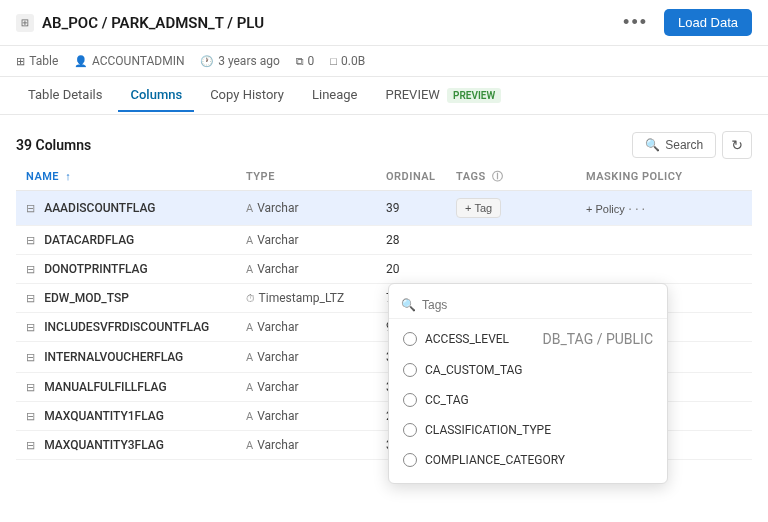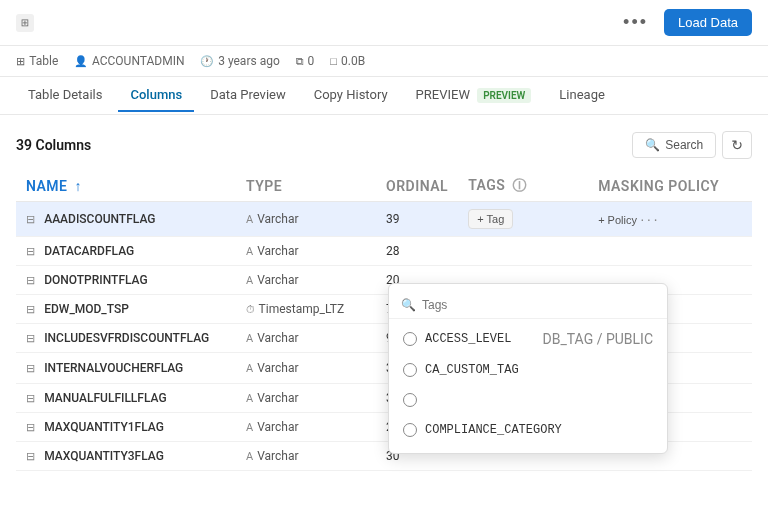--- a/index.html
+++ b/index.html
@@ -122,21 +122,21 @@
 
     
     .content {
       padding: 16px;
       position: relative;
     }
     .columns-header {
       display: flex;
       justify-content: space-between;
       align-items: center;
-      margin-bottom: 12px;
+      margin-bottom: 4px;
     }
     .columns-title {
       font-size: 14px;
       font-weight: 600;
       color: #1a1a1a;
     }
     .search-btn {
       display: flex;
       align-items: center;
       gap: 5px;
@@ -161,21 +161,21 @@
     
     .data-table {
       width: 100%;
       border-collapse: collapse;
     }
     .data-table thead tr {
       border-bottom: 1px solid #e8e8e8;
     }
     .data-table th {
       text-align: left;
-      font-size: 14px;
+      font-size: 11px;
       font-weight: 600;
       color: #888;
       padding: 6px 10px;
       text-transform: uppercase;
       letter-spacing: 0.5px;
     }
     .data-table th.name-col {
       color: #1976d2;
     }
     .sort-arrow {
@@ -273,21 +273,20 @@
       justify-content: space-between;
       padding: 8px 14px;
       font-size: 12px;
       color: #333;
       cursor: pointer;
     }
     .dropdown-item-left {
       display: flex;
       align-items: center;
       gap: 8px;
-      font-family: Liberation Mono, monospace;
     }
     .tag-icon {
       width: 14px;
       height: 14px;
       border-radius: 50%;
       border: 1px solid #888;
       display: inline-block;
     }
     .dropdown-badge {
       font-size: 14px;
@@ -298,20 +297,21 @@
       align-items: center;
       font-weight: 500;
     }
   </style>
 </head>
 <body>
 
 <div class="header">
   <div class="header-left">
     <div class="header-icon">⊞</div>
+    <span class="header-title">AB_POC / PARK_ADMSN_T / PLU</span>
   </div>
   <div class="header-right">
     <button class="more-btn">•••</button>
     <button class="load-data-btn">Load Data</button>
   </div>
 </div>
 
 <div class="meta-bar">
   <div class="meta-item">
     <span class="meta-icon">⊞</span>
@@ -331,27 +331,26 @@
   </div>
   <div class="meta-item">
     <span class="meta-icon">□</span>
     <span>0.0B</span>
   </div>
 </div>
 
 <div class="tabs">
   <div class="tab">Table Details</div>
   <div class="tab active">Columns</div>
-  <div class="tab">Data Preview</div>
   <div class="tab">Copy History</div>
+  <div class="tab">Lineage</div>
   <div class="tab">
     <span>PREVIEW</span>
     <span class="preview-badge">PREVIEW</span>
   </div>
-  <div class="tab">Lineage</div>
 </div>
 
 <div class="content">
   <div class="columns-header">
     <span class="columns-title">39 Columns</span>
     <div style="display:flex;gap:6px;align-items:center;">
       <button class="search-btn">
         <span>🔍</span>
         <span>Search</span>
       </button>
@@ -541,20 +540,28 @@
         <div class="dropdown-item">
       <div class="dropdown-item-left">
         <span class="tag-icon"></span>
         <span>CA_CUSTOM_TAG</span>
       </div>
 
     </div>
         <div class="dropdown-item">
       <div class="dropdown-item-left">
         <span class="tag-icon"></span>
+        <span>CC_TAG</span>
+      </div>
+
+    </div>
+        <div class="dropdown-item">
+      <div class="dropdown-item-left">
+        <span class="tag-icon"></span>
+        <span>CLASSIFICATION_TYPE</span>
       </div>
 
     </div>
         <div class="dropdown-item">
       <div class="dropdown-item-left">
         <span class="tag-icon"></span>
         <span>COMPLIANCE_CATEGORY</span>
       </div>
 
     </div>

